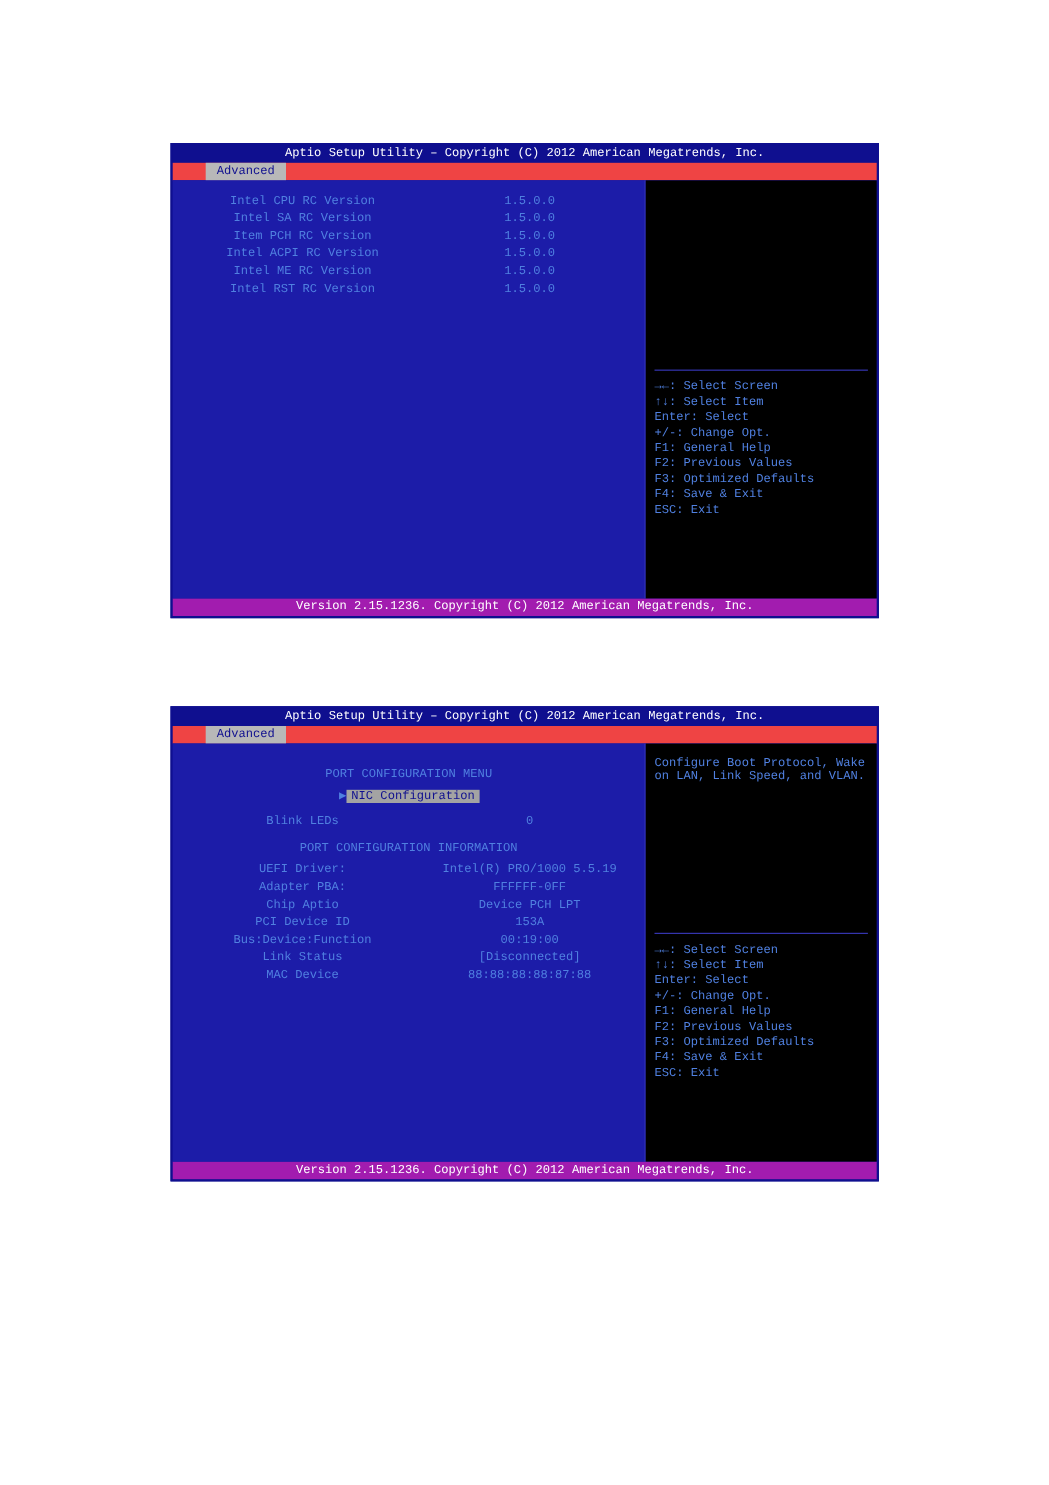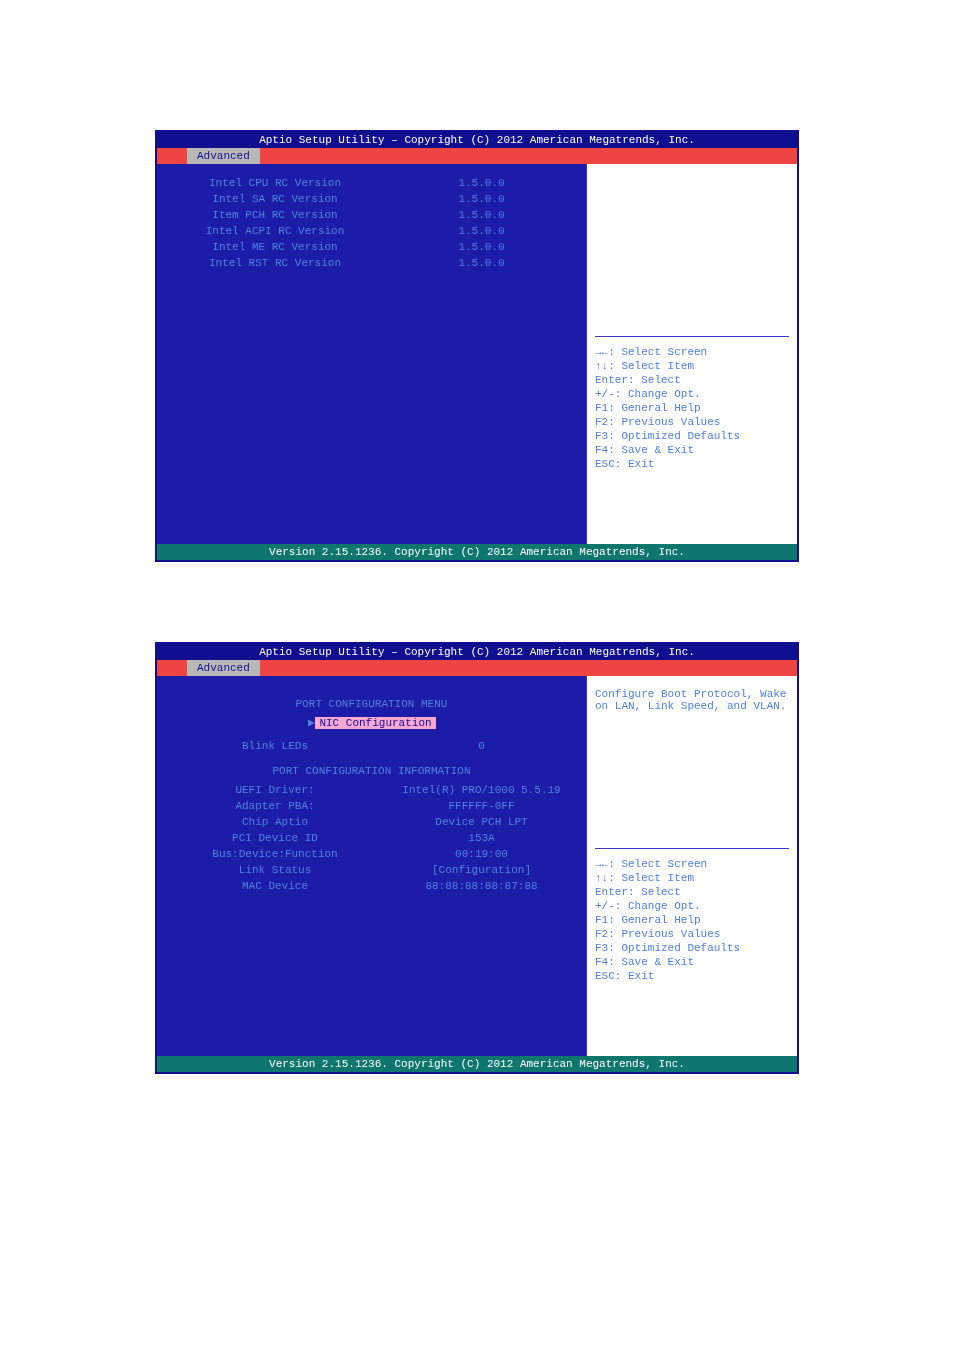--- a/index.html
+++ b/index.html
@@ -47,37 +47,37 @@
       padding: 12px 8px;
       background: #1c1ca8;
       color: #5080e0;
       font-size: 11px;
       border-right: 1px solid #3a3ac0;
       text-align: center;
     }
     .right-panel {
       width: 210px;
       padding: 12px 8px;
-      background: #ffffff;
+      background: #000000;
       color: #5080e0;
       font-size: 11px;
       display: flex;
       flex-direction: column;
     }
     .row { display: flex; margin-bottom: 2px; line-height: 14px; }
     .label { width: 220px; }
     .value { flex: 1; }
     .section-header { color: #5080e0; margin-bottom: 6px; }
-    .selected-row { background: #f9a8d4; color: #0f0f8f; display: inline-block; padding: 0 4px; }
+    .selected-row { background: #a3a3a3; color: #0f0f8f; display: inline-block; padding: 0 4px; }
     .selector-arrow { color: #5080e0; display: inline-block; width: 8px; }
     .help-text-top { flex: 0 0 auto; min-height: 160px; }
     .help-keys { flex: 0 0 auto; border-top: 1px solid #3a3ac0; padding-top: 8px; }
     .help-line { line-height: 14px; white-space: pre; }
     .footer-bar {
-      background: #0f766e;
+      background: #a21caf;
       color: #ffffff;
       text-align: center;
       padding: 2px 0;
       font-size: 11px;
     }
     .spacer { height: 10px; }
   </style>
 </head>
 <body>
 
@@ -166,21 +166,21 @@
       <div class="row">
         <span class="label">PCI Device ID</span>
         <span class="value">153A</span>
       </div>
       <div class="row">
         <span class="label">Bus:Device:Function</span>
         <span class="value">00:19:00</span>
       </div>
       <div class="row">
         <span class="label">Link Status</span>
-        <span class="value">[Configuration]</span>
+        <span class="value">[Disconnected]</span>
       </div>
       <div class="row">
         <span class="label">MAC Device</span>
         <span class="value">88:88:88:88:87:88</span>
       </div>
     </div>
     <div class="right-panel">
       <div class="help-text-top">Configure Boot Protocol, Wake on LAN, Link Speed, and VLAN.</div>
       <div class="help-keys">
         <div class="help-line">→←: Select Screen</div>

